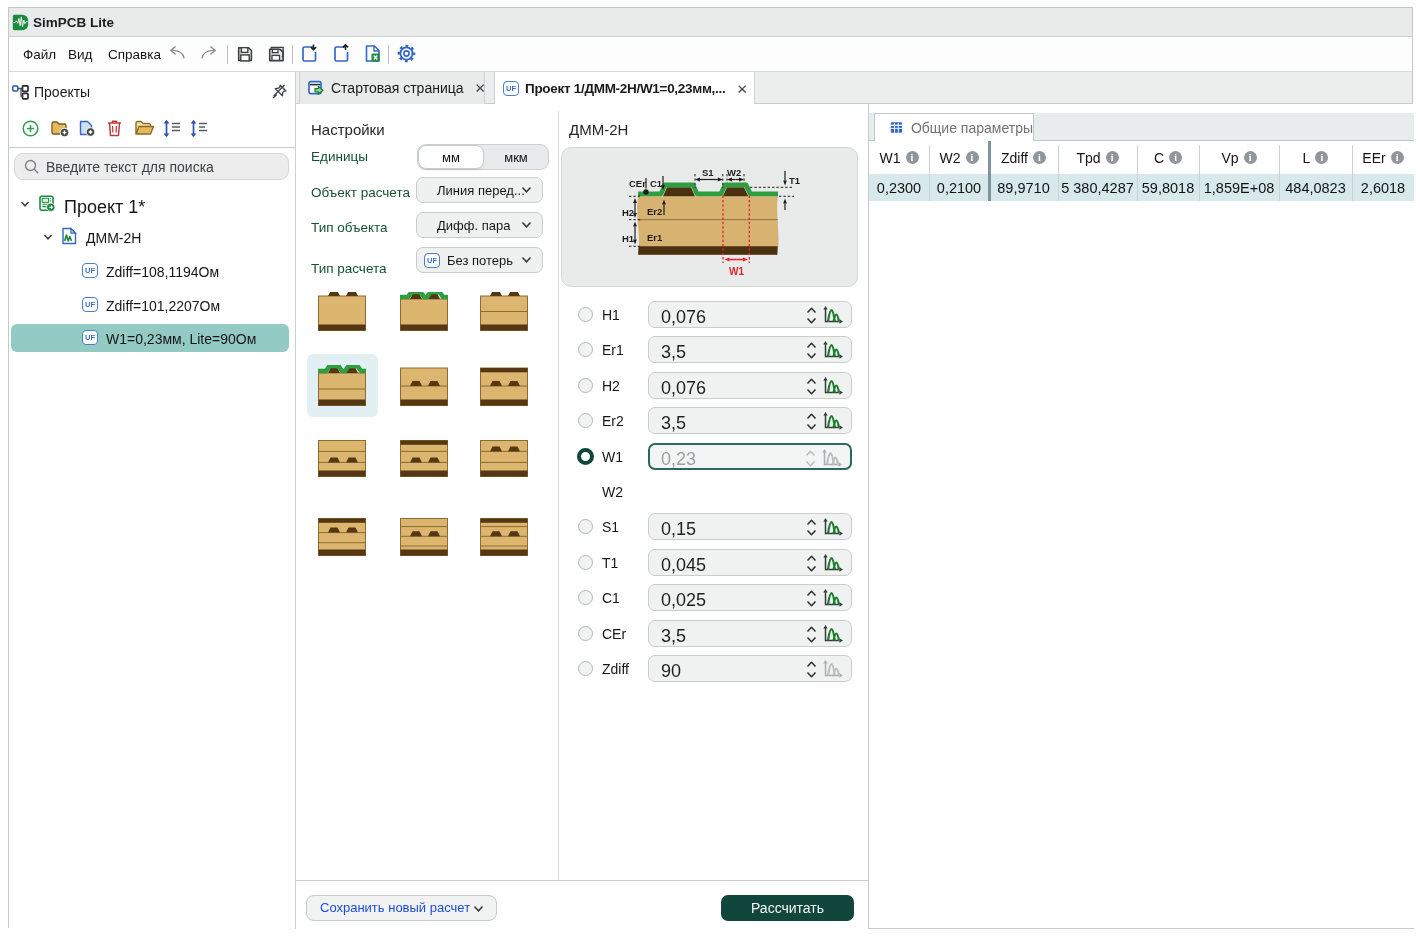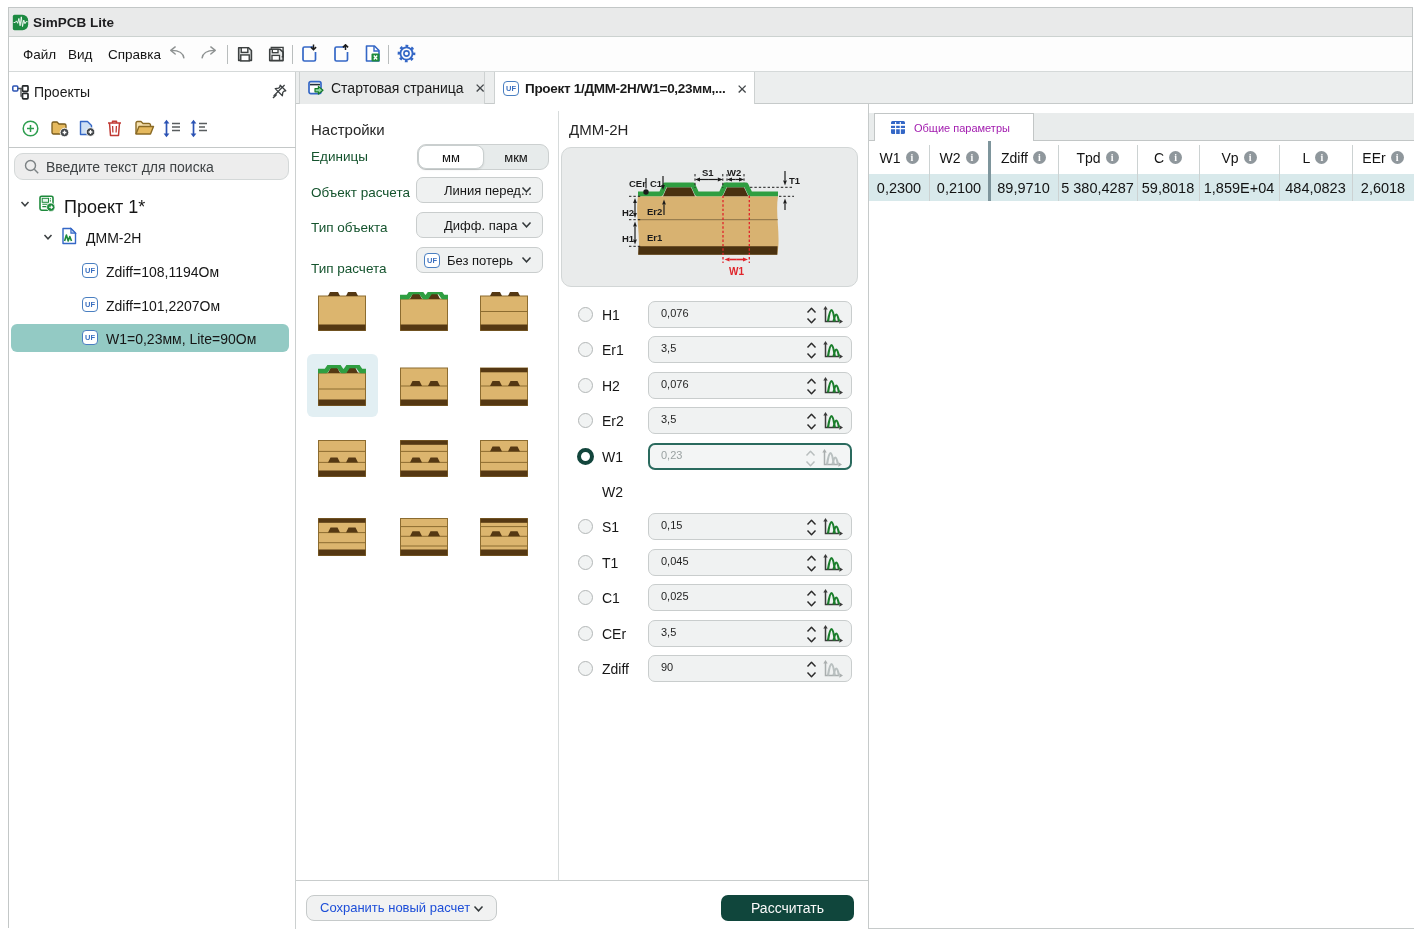--- a/index.html
+++ b/index.html
@@ -22,40 +22,40 @@
 #tabstrip{position:absolute;left:287px;top:64px;width:1116px;height:32px;background:#eceeee;border-bottom:1px solid #c6caca}
 .tab{position:absolute;top:0;height:32px;display:flex;align-items:center;gap:6px;padding:0 8px;font-size:14px;color:#1a1a1a;white-space:nowrap}
 .tab svg,.tab .ufb{flex:0 0 auto}
 #tab1{left:3px;width:186px;background:#e9ebeb;border-left:1px solid #cdd1d1;border-right:1px solid #cdd1d1}
 #tab2{left:198px;width:261px;background:#fff;border-left:1px solid #cdd1d1;border-right:1px solid #cdd1d1;height:33px;font-weight:700;font-size:13.5px;letter-spacing:-0.3px}
 .xcl{font-size:13.5px;color:#43474a;margin-left:5px;font-weight:400}
 #mid{position:absolute;left:287px;top:96px;width:572px;height:825px;background:#fff}
 #middiv{position:absolute;left:262px;top:7px;width:1px;height:769px;background:#d7dbdb}
 .h15{position:absolute;font-size:15px;color:#262626}
 .lbl{position:absolute;font-size:13.5px;color:#14532d}
-.combo{position:absolute;left:120px;width:127px;height:26px;background:#eff1f1;border:1px solid #c9cdcd;border-radius:7px;font-size:13px;color:#161616;display:flex;align-items:center;padding-left:27px}
+.combo{position:absolute;left:120px;width:127px;height:26px;background:#eff1f1;border:1px solid #c9cdcd;border-radius:7px;font-size:13px;color:#161616;display:flex;align-items:center;padding-left:20px}
 .cv{position:absolute;right:10px;top:8px}
 #seg{position:absolute;left:121px;top:40px;width:132px;height:26px;background:#e7ebeb;border:1px solid #ccd0d0;border-radius:9px}
 #segon{position:absolute;left:0px;top:0px;width:66px;height:24px;background:#fff;border:1px solid #c9cfcf;border-radius:8px;box-shadow:0 1px 2px rgba(0,0,0,.10)}
 #seg .s1{position:absolute;left:0;top:5px;width:66px;text-align:center;font-size:13px;color:#111}
 #seg .s2{position:absolute;left:66px;top:5px;width:64px;text-align:center;font-size:13px;color:#111}
 .prow{position:absolute;left:276px;width:296px;height:36px}
 .rad{position:absolute;left:6px;top:4px;width:15px;height:15px;border-radius:50%;border:1px solid #b3b7b7;background:#f1f3f3}
 .radon{position:absolute;left:5px;top:3px;width:17px;height:17px;border-radius:50%;border:4.5px solid #12453c;background:#fff}
 .plbl{position:absolute;left:30px;top:4px;font-size:14px;color:#161616}
-.ibox{position:absolute;left:76px;top:-2px;width:204px;height:27px;background:#f0f2f2;border:1px solid #c9cdcd;border-radius:7px;font-size:11px;color:#1f1f1f}
+.ibox{position:absolute;left:76px;top:-2px;width:204px;height:27px;background:#f0f2f2;border:1px solid #c9cdcd;border-radius:7px;font-size:18px;color:#1f1f1f}
 .ibox span{position:absolute;left:12px;top:5px}
 .ibox svg.sp{position:absolute;right:34px;top:5px}
 .ibox svg.ch{position:absolute;right:7px;top:4px}
 #bbar{position:absolute;left:0;top:776px;width:572px;height:49px;border-top:1px solid #c9cdcd;background:#fff}
 #bsave{position:absolute;left:10px;top:14px;width:191px;height:26px;background:#f1f2f2;border:1px solid #c6caca;border-radius:8px;font-size:13px;color:#1d4ed8}
 #bcalc{position:absolute;left:425px;top:14px;width:133px;height:26px;background:#10463c;border-radius:7px;color:#fafafa;font-size:14px;text-align:center;line-height:26px}
 #right{position:absolute;left:859px;top:96px;width:546px;height:825px;background:#fff;border-left:1px solid #c6caca;border-bottom:1px solid #c6caca}
 #rtabbar{position:absolute;left:0;top:9px;width:545px;height:28px;background:#e9ecec;border-bottom:1px solid #c2c6c6}
-#rtab{position:absolute;left:5px;top:0px;width:160px;height:28px;background:#fff;border:1px solid #c2c6c6;border-bottom:none;display:flex;align-items:center;gap:8px;padding-left:15px;font-size:11px;color:#a21caf;white-space:nowrap}
+#rtab{position:absolute;left:5px;top:0px;width:160px;height:28px;background:#fff;border:1px solid #c2c6c6;border-bottom:none;display:flex;align-items:center;gap:8px;padding-left:15px;font-size:14px;color:#737373;white-space:nowrap}
 .hcell{position:absolute;top:37px;height:33px;display:flex;align-items:center;justify-content:center;gap:5px;font-size:14px;color:#131313}
 .dcell{position:absolute;top:70px;height:27px;background:#d8e9eb;display:flex;align-items:center;justify-content:center;font-size:14.5px;color:#131313}
 .inf{display:inline-block;width:13px;height:13px;border-radius:50%;background:#8f979c;color:#fff;font-size:10px;font-weight:700;text-align:center;line-height:13px;font-family:"Liberation Serif",serif}
 .vline{position:absolute;width:1px;background:#ccd2d2}
 </style></head>
 <body>
 <div id="win">
  <div id="title">
   <svg class="abs" style="left:3px;top:6px" width="17" height="17" viewBox="0 0 21 21">
    <path d="M3,1 h10 a7,7 0 0 1 7,7 v5 a7,7 0 0 1 -7,7 h-10 a2,2 0 0 1 -2,-2 v-15 a2,2 0 0 1 2,-2 z" fill="#1d8a42"></path>
@@ -585,21 +585,21 @@
   <div class="dcell" style="left:0px;width:60px">0,2300</div>
   <div class="hcell" style="left:60px;width:60px">W2<span class="inf">i</span></div>
   <div class="dcell" style="left:60px;width:60px">0,2100</div>
   <div class="hcell" style="left:120px;width:69px">Zdiff<span class="inf">i</span></div>
   <div class="dcell" style="left:120px;width:69px">89,9710</div>
   <div class="hcell" style="left:189px;width:79px">Tpd<span class="inf">i</span></div>
   <div class="dcell" style="left:189px;width:79px">5 380,4287</div>
   <div class="hcell" style="left:268px;width:62px">C<span class="inf">i</span></div>
   <div class="dcell" style="left:268px;width:62px">59,8018</div>
   <div class="hcell" style="left:330px;width:80px">Vp<span class="inf">i</span></div>
-  <div class="dcell" style="left:330px;width:80px">1,859E+04</div>
+  <div class="dcell" style="left:330px;width:80px">1,859E+08</div>
   <div class="hcell" style="left:410px;width:73px">L<span class="inf">i</span></div>
   <div class="dcell" style="left:410px;width:73px">484,0823</div>
   <div class="hcell" style="left:483px;width:62px">EEr<span class="inf">i</span></div>
   <div class="dcell" style="left:483px;width:62px">2,6018</div>
   <div class="vline" style="left:60px;top:41px;height:56px"></div>
   <div class="abs" style="left:119px;top:37px;width:2.5px;height:60px;background:#7e959c"></div>
   <div class="vline" style="left:189px;top:41px;height:56px"></div>
   <div class="vline" style="left:268px;top:41px;height:56px"></div>
   <div class="vline" style="left:330px;top:41px;height:56px"></div>
   <div class="vline" style="left:410px;top:41px;height:56px"></div>

